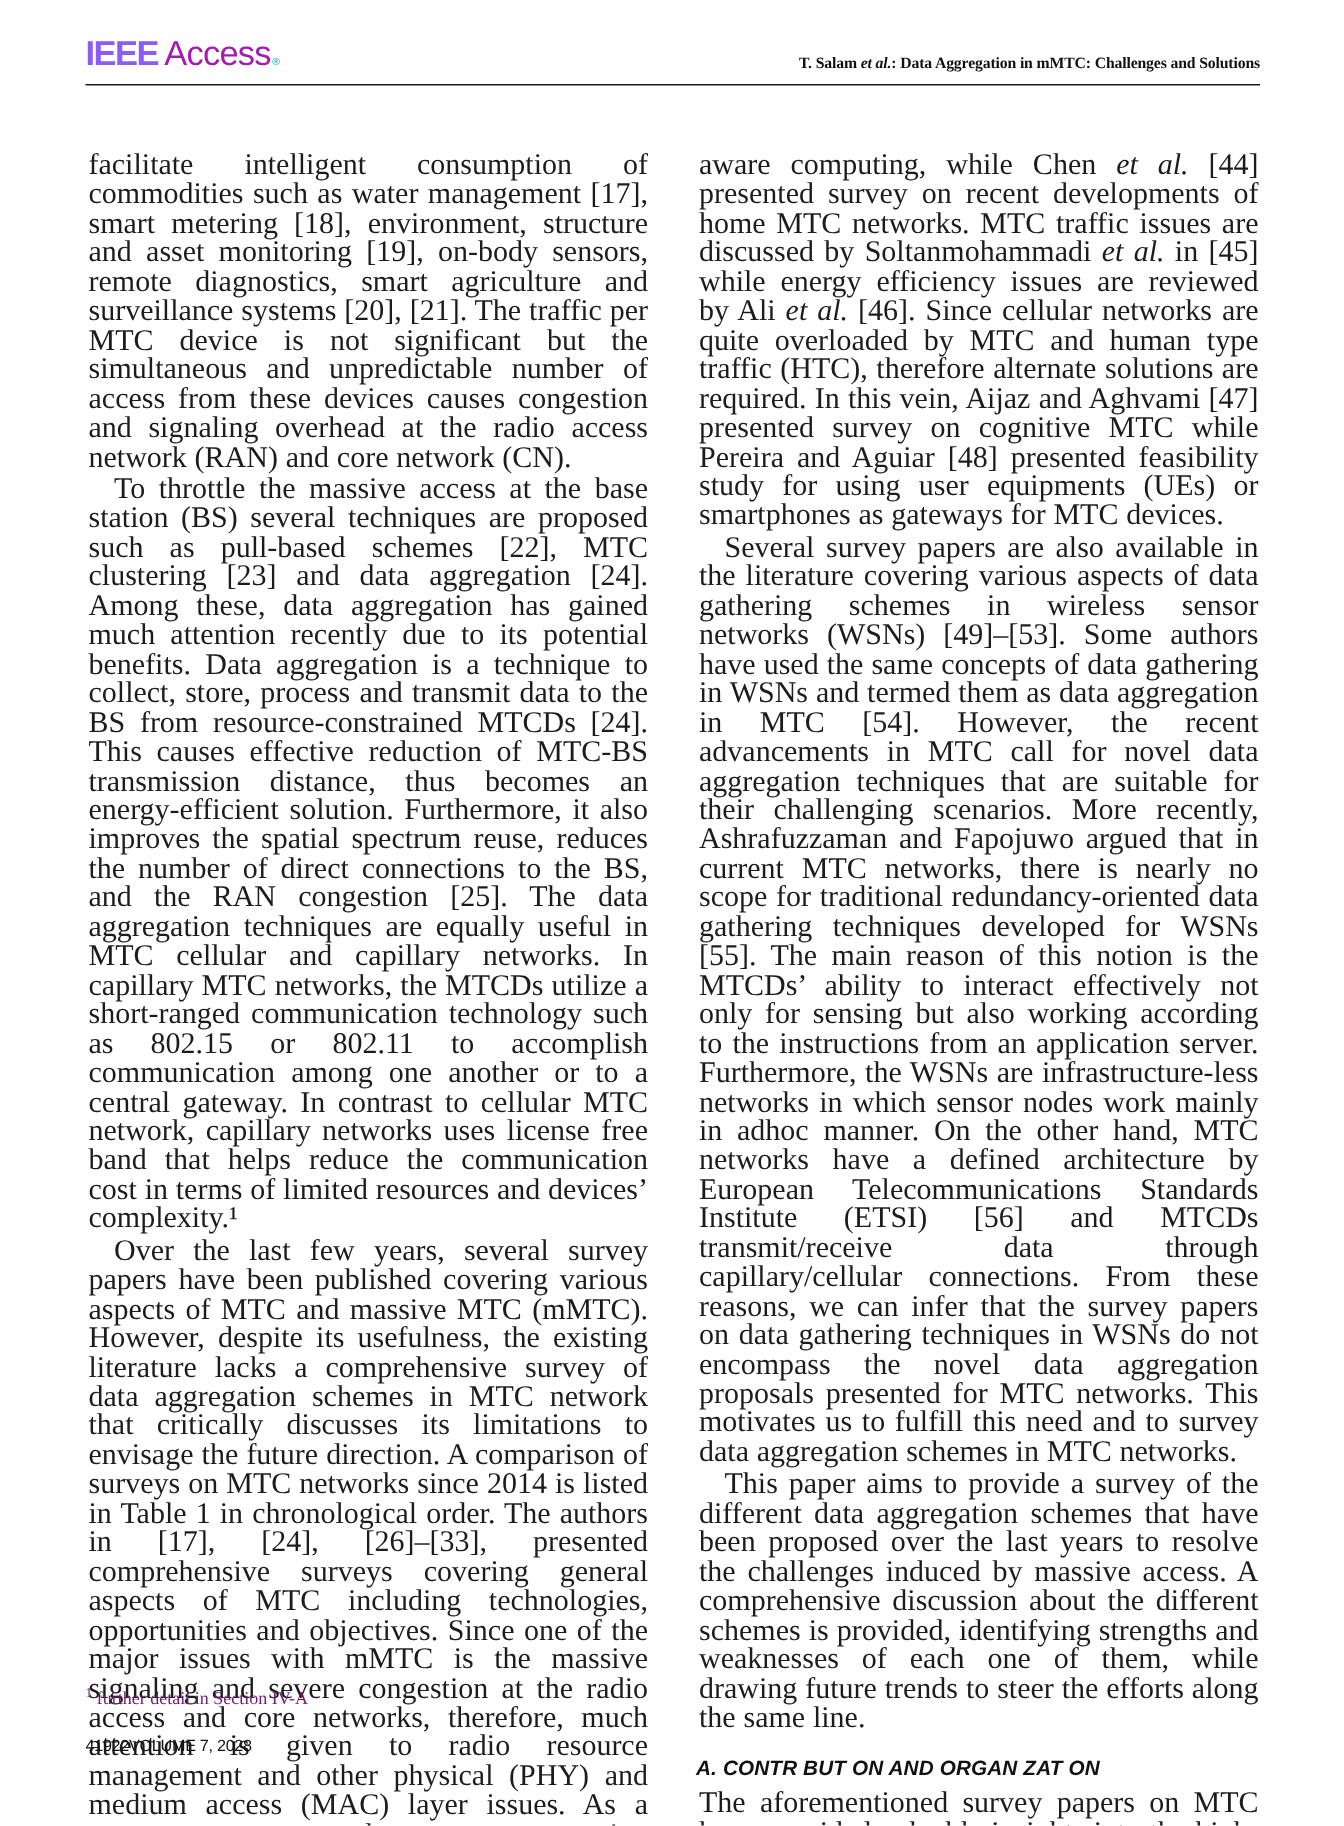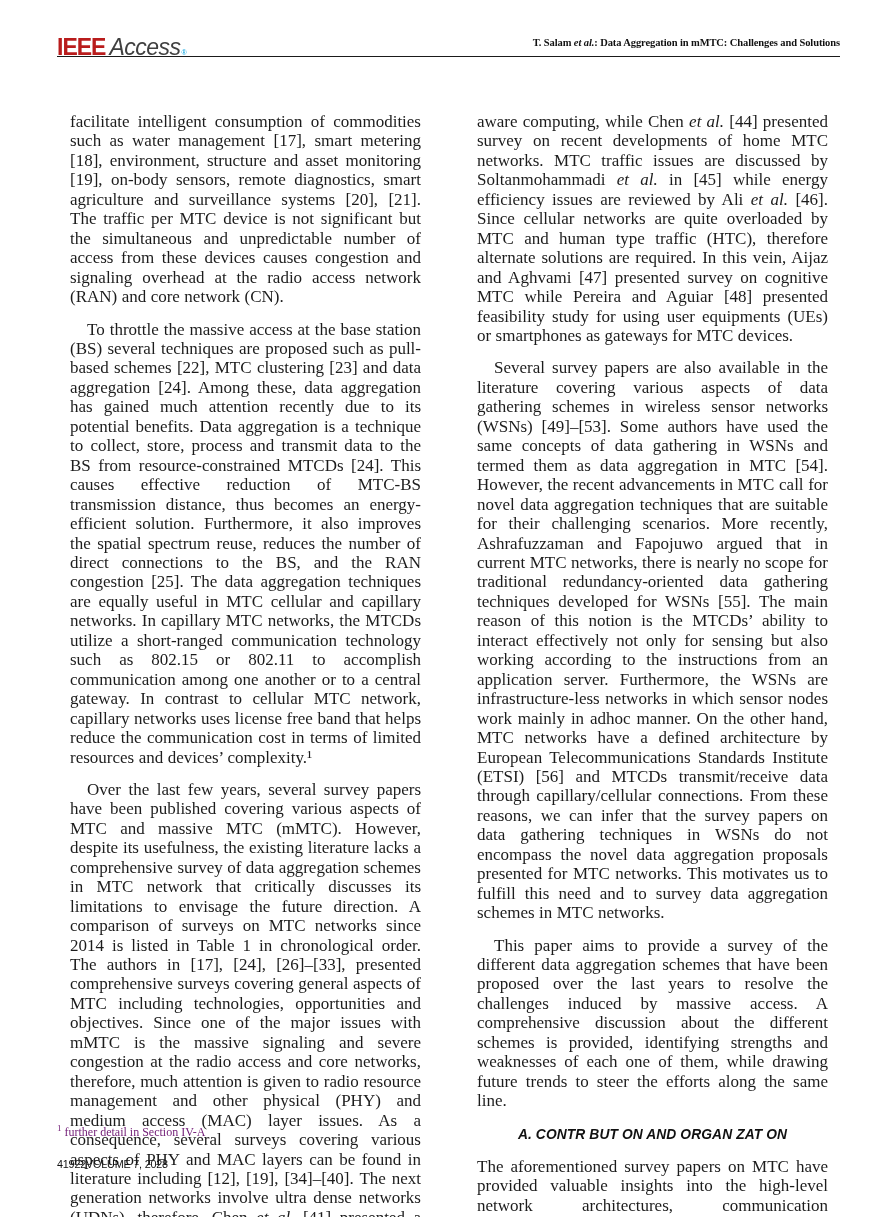--- a/index.html
+++ b/index.html
@@ -4,36 +4,36 @@
 <style>
   html,body{margin:0;padding:0;}
   body{
     width:896px;height:1217px;position:relative;background:#ffffff;
     font-family:"Liberation Serif", serif;color:#1c1c1c;overflow:hidden;
   }
   .page{position:absolute;inset:0;}
   
   .logo{position:absolute;left:57px;top:24px;display:flex;align-items:baseline;
     font-family:"Liberation Sans", sans-serif;line-height:1;}
-  .logo .ieee{font-weight:bold;font-size:23px;color:#b91c1c;letter-spacing:-1px;margin-top:12px;}
-  .logo .access{font-style:italic;font-size:23px;color:#404040;margin-left:4px;letter-spacing:-0.5px;}
+  .logo .ieee{font-weight:bold;font-size:23px;color:#8b5cf6;letter-spacing:-1px;}
+  .logo .access{font-size:23px;color:#a21caf;margin-left:4px;letter-spacing:-0.5px;}
   .logo .tm{font-size:7px;color:#00A0DF;vertical-align:super;margin-left:1px;}
   .running-head{position:absolute;right:56px;top:37px;
     font-family:Liberation Serif, serif;font-size:10.5px;font-weight:bold;
     color:#111;letter-spacing:-0.1px;}
   .header-rule{position:absolute;left:57px;right:56px;top:56px;border-top:1.7px solid #1a1a1a;}
   
   .columns{position:absolute;left:57px;top:99px;width:784px;display:flex;gap:30px;}
   .col{width:377px;}
-  .col p{margin:13px;text-align:justify;font-size:17px;line-height:19.45px;
+  .col p{margin:2px;text-align:justify;font-size:20px;line-height:19.45px;
     hyphens:auto;-webkit-hyphens:auto;word-spacing:0.2px;}
   .col p.indent{text-indent:17px;}
   .col h3{margin:14px 0 5px 0;font-family:"Liberation Sans", sans-serif;
     font-style:italic;font-weight:bold;font-size:13.8px;line-height:19px;
-    color:#111;letter-spacing:0.1px;text-align:center;}
+    color:#111;letter-spacing:0.1px;text-align:left;}
   
   .footnote{position:absolute;left:57px;top:1123px;font-size:12px;color:#701a75;}
   .footnote sup{font-size:9px;margin-right:3px;}
   
   .footer{position:absolute;left:57px;right:56px;top:1158px;
     font-family:"Liberation Sans", sans-serif;font-size:10.8px;color:#111;
     display:flex;letter-spacing:-0.2px;}
 </style>
 </head>
 <body>

